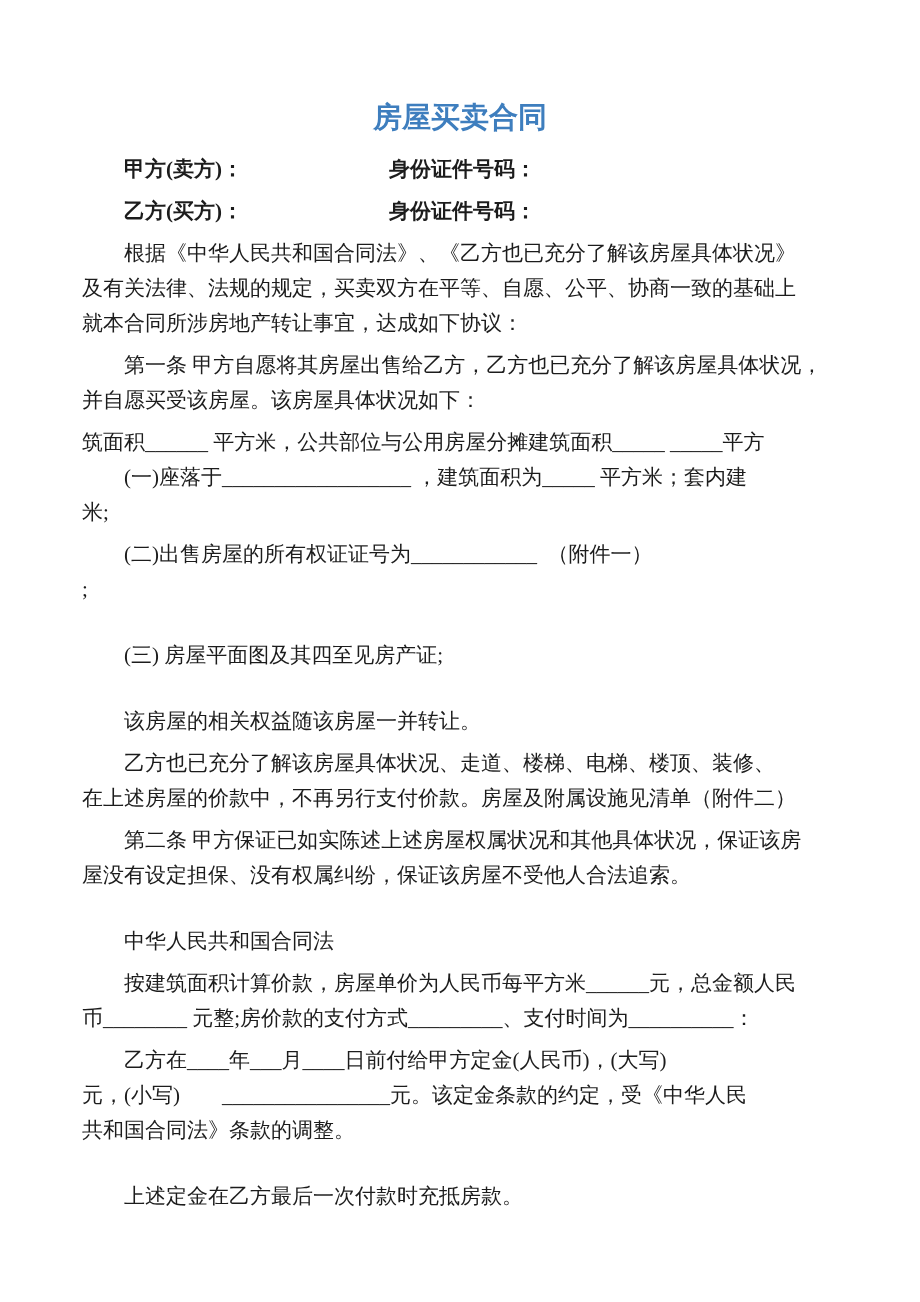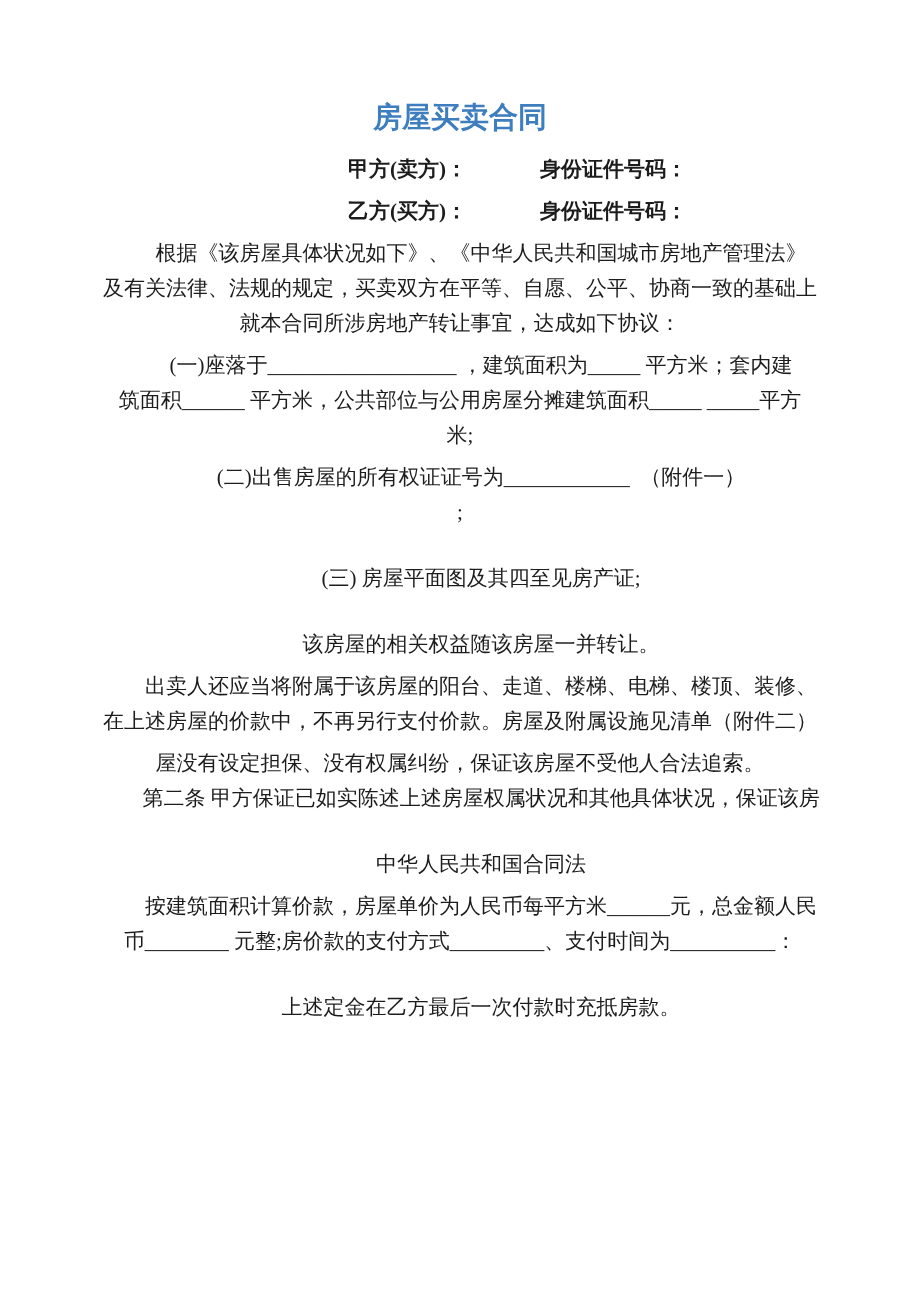--- a/index.html
+++ b/index.html
@@ -27,21 +27,20 @@
     font-family: "Liberation Sans", "DejaVu Sans", sans-serif;
   }
   .doc-body {
     font-size: 21px;
     line-height: 35px;
   }
   .para {
     margin: 0 0 7px 0;
     white-space: pre-wrap;
     word-break: break-all;
-    text-align: center;
   }
   .para.indent { text-indent: 42px; margin-top: 31px; }
   .line { white-space: pre-wrap; word-break: break-all; }
   .line.indent { text-indent: 42px; }
   .party {
     padding-left: 42px;
     font-weight: bold;
   }
   .party-label {
     display: inline-block;
@@ -51,24 +50,26 @@
   .party-id-label { white-space: pre; }
 </style>
 </head>
 <body>
 
 <div class="page">
   <h1 class="doc-title" style="color: rgb(62, 126, 190);">房屋买卖合同</h1>
   <div class="doc-body">
       <div class="para party"><span class="party-label">甲方(卖方)：</span><span class="party-id-label">身份证件号码：</span></div>
       <div class="para party"><span class="party-label">乙方(买方)：</span><span class="party-id-label">身份证件号码：</span></div>
-      <div class="para"><div class="line indent">根据《该房屋具体状况如下》、《中华人民共和国城市房地产管理法》</div><div class="line">及有关法律、法规的规定，买卖双方在平等、自愿、公平、协商一致的基础上</div><div class="line">就本合同所涉房地产转让事宜，达成如下协议：</div></div>
-      <div class="para"><div class="line indent">(一)座落于__________________ ，建筑面积为_____ 平方米；套内建</div><div class="line">筑面积______ 平方米，公共部位与公用房屋分摊建筑面积_____ _____平方</div><div class="line">米;</div></div>
+      <div class="para"><div class="line indent">根据《中华人民共和国合同法》、《乙方也已充分了解该房屋具体状况》</div><div class="line">及有关法律、法规的规定，买卖双方在平等、自愿、公平、协商一致的基础上</div><div class="line">就本合同所涉房地产转让事宜，达成如下协议：</div></div>
+      <div class="para"><div class="line indent">第一条 甲方自愿将其房屋出售给乙方，乙方也已充分了解该房屋具体状况，</div><div class="line">并自愿买受该房屋。该房屋具体状况如下：</div></div>
+      <div class="para"><div class="line">筑面积______ 平方米，公共部位与公用房屋分摊建筑面积_____ _____平方</div><div class="line indent">(一)座落于__________________ ，建筑面积为_____ 平方米；套内建</div><div class="line">米;</div></div>
       <div class="para"><div class="line indent">(二)出售房屋的所有权证证号为____________  （附件一）</div><div class="line">;</div></div>
       <div class="para indent">(三) 房屋平面图及其四至见房产证;</div>
       <div class="para indent">该房屋的相关权益随该房屋一并转让。</div>
-      <div class="para"><div class="line indent">出卖人还应当将附属于该房屋的阳台、走道、楼梯、电梯、楼顶、装修、</div><div class="line">在上述房屋的价款中，不再另行支付价款。房屋及附属设施见清单（附件二）</div></div>
-      <div class="para"><div class="line">屋没有设定担保、没有权属纠纷，保证该房屋不受他人合法追索。</div><div class="line indent">第二条 甲方保证已如实陈述上述房屋权属状况和其他具体状况，保证该房</div></div>
+      <div class="para"><div class="line indent">乙方也已充分了解该房屋具体状况、走道、楼梯、电梯、楼顶、装修、</div><div class="line">在上述房屋的价款中，不再另行支付价款。房屋及附属设施见清单（附件二）</div></div>
+      <div class="para"><div class="line indent">第二条 甲方保证已如实陈述上述房屋权属状况和其他具体状况，保证该房</div><div class="line">屋没有设定担保、没有权属纠纷，保证该房屋不受他人合法追索。</div></div>
       <div class="para indent">中华人民共和国合同法</div>
       <div class="para"><div class="line indent">按建筑面积计算价款，房屋单价为人民币每平方米______元，总金额人民</div><div class="line">币________ 元整;房价款的支付方式_________、支付时间为__________：</div></div>
+      <div class="para"><div class="line indent">乙方在____年___月____日前付给甲方定金(人民币)，(大写)</div><div class="line">元，(小写)        ________________元。该定金条款的约定，受《中华人民</div><div class="line">共和国合同法》条款的调整。</div></div>
       <div class="para indent">上述定金在乙方最后一次付款时充抵房款。</div>
     </div>
 </div>
 
 </body></html>

